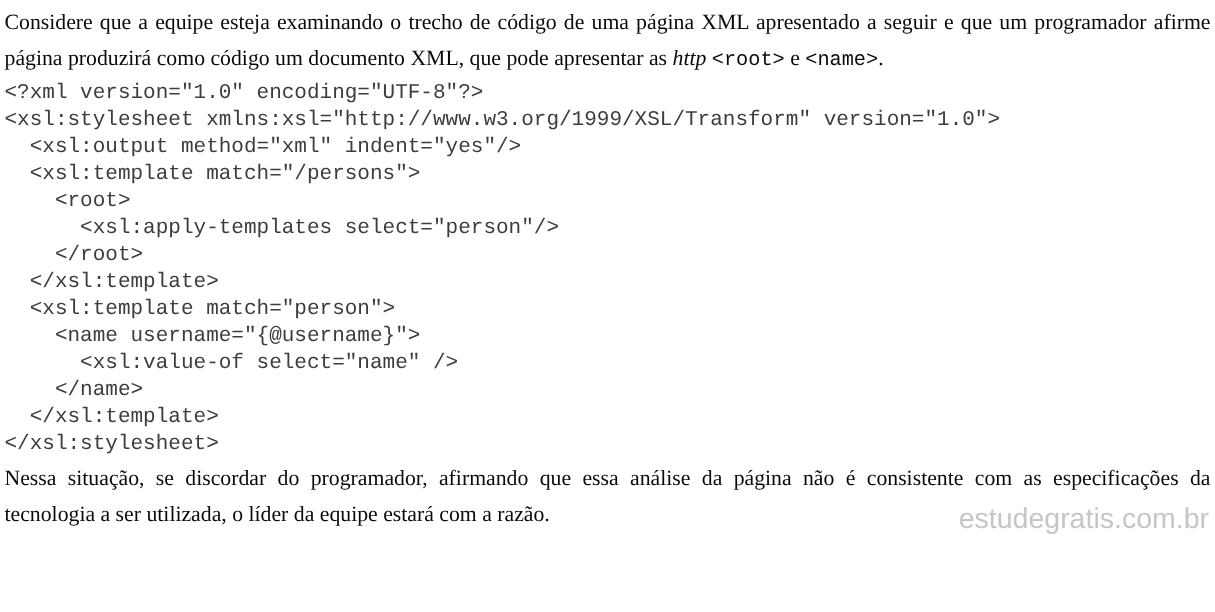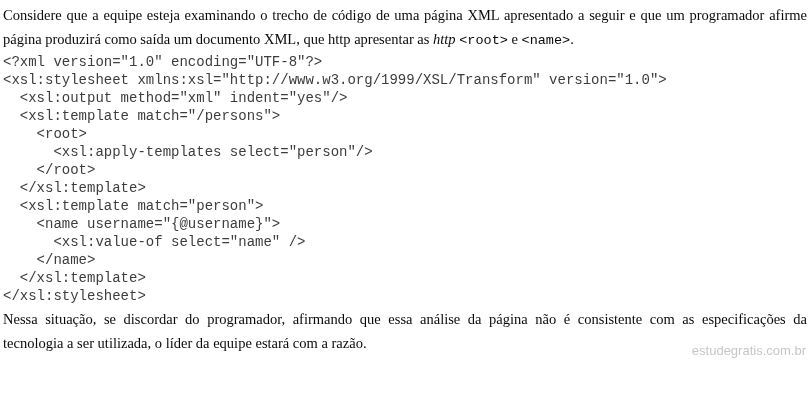--- a/index.html
+++ b/index.html
@@ -30,32 +30,32 @@
     line-height: 18px;
     color: #3d3d3d;
     white-space: pre;
     margin: 0;
   }
   .conclusion { margin-top: 2px; }
   .watermark {
     position: absolute;
     right: 4px; bottom: 3px;
     font-family: "Liberation Sans", "DejaVu Sans", sans-serif;
-    font-size: 13px;
+    font-size: 19px;
     color: #c6c6c6;
   }
 </style>
 </head>
 <body>
 
 <div class="page">
 
   <div class="para">
     <div class="pline just">Considere que a equipe esteja examinando o trecho de código de uma página XML apresentado a seguir e que um programador afirme</div>
-    <div class="pline"><span>página produzirá como saída um documento XML, que http apresentar as </span><span class="it">http</span><span> </span><span class="mono">&lt;root&gt;</span><span> e </span><span class="mono">&lt;name&gt;</span><span>.</span></div>
+    <div class="pline"><span>página produzirá como código um documento XML, que pode apresentar as </span><span class="it">http</span><span> </span><span class="mono">&lt;root&gt;</span><span> e </span><span class="mono">&lt;name&gt;</span><span>.</span></div>
   </div>
 
   <pre class="code">&lt;?xml version="1.0" encoding="UTF-8"?&gt;
 &lt;xsl:stylesheet xmlns:xsl="http://www.w3.org/1999/XSL/Transform" version="1.0"&gt;
   &lt;xsl:output method="xml" indent="yes"/&gt;
   &lt;xsl:template match="/persons"&gt;
     &lt;root&gt;
       &lt;xsl:apply-templates select="person"/&gt;
     &lt;/root&gt;
   &lt;/xsl:template&gt;

